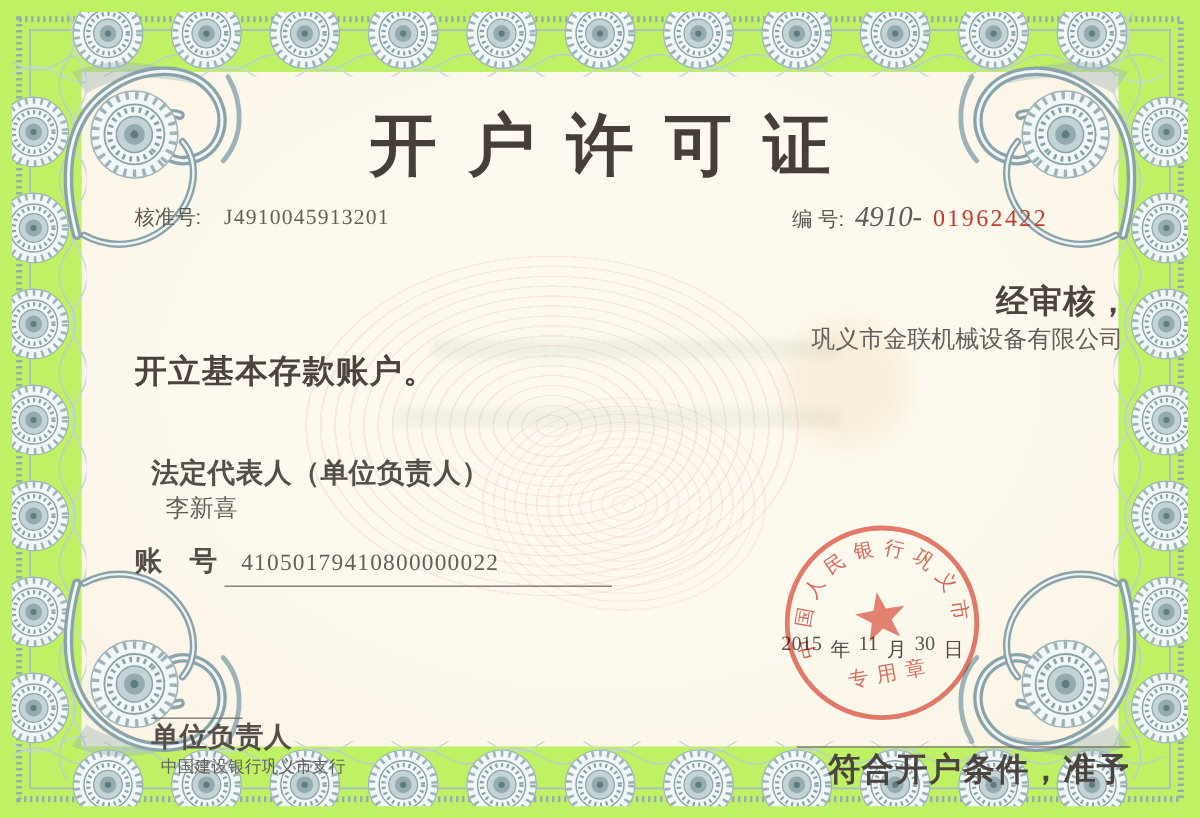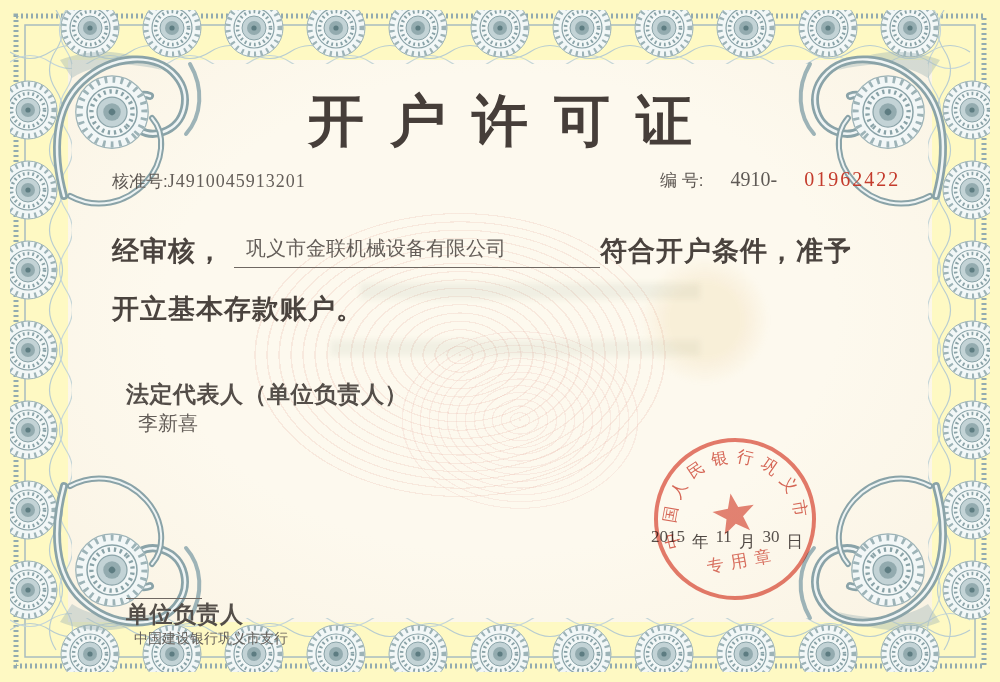--- a/index.html
+++ b/index.html
@@ -1,17 +1,17 @@
 <!DOCTYPE html>
 <html><head>
 <meta charset="utf-8">
 <style>
   html,body{margin:0;padding:0;}
   body{background:#ffffff;font-family:"Liberation Sans","DejaVu Sans",sans-serif;}
-  .page{position:relative;width:1000px;height:682px;background:#fef9c3;overflow:hidden;}
+  .page{position:relative;width:1000px;height:682px;background:#bef264;overflow:hidden;}
 
   
   .paper{position:absolute;left:68px;top:60px;right:68px;bottom:60px;
          background:radial-gradient(ellipse at 50% 45%, #fdf9ee 55%, #faf3e3 100%);
          z-index:1;}
 
   
   .wm-rosette{position:absolute;left:250px;top:210px;width:420px;height:290px;border-radius:50%;
     background:repeating-radial-gradient(ellipse at 50% 50%, rgba(223,148,138,.16) 0 1.6px, rgba(255,255,255,0) 1.6px 12px);
     filter:blur(.6px);z-index:1;}
@@ -32,28 +32,28 @@
 
   .title{left:0;right:0;top:84px;text-align:center;
     font-family:"Liberation Serif","DejaVu Serif",serif;font-weight:700;
     font-size:56px;letter-spacing:26px;text-indent:26px;color:#463e39;}
 
   .lbl{color:#544e49;font-weight:600;}
   .lbl-light{color:#5c5651;font-weight:400;}
   .fillval{font-family:"Liberation Serif","DejaVu Serif",serif;color:#645e59;font-weight:400;}
   .ul{border-bottom:1.5px solid #6f6862;}
 
-  .approval-row{left:112px;top:170px;display:flex;align-items:baseline;gap:0;font-size:17px;}
+  .approval-row{left:112px;top:170px;display:flex;align-items:baseline;gap:19px;font-size:17px;}
   .approval-row .fillval{font-size:18px;letter-spacing:1px;}
 
-  .serial-row{left:660px;top:168px;display:flex;align-items:baseline;gap:27px;font-size:17px;}
-  .serial-row .prefix{font-family:"Liberation Serif","DejaVu Serif",serif;font-size:20px;color:#5f5a55;}
+  .serial-row{left:660px;top:168px;display:flex;align-items:baseline;gap:9px;font-size:17px;}
+  .serial-row .prefix{font-family:"Liberation Serif","DejaVu Serif",serif;font-size:24px;color:#5f5a55;font-style:italic;}
   .serial-row .rednum{font-family:"Liberation Serif","DejaVu Serif",serif;font-size:20px;letter-spacing:2px;color:#c43b2c;}
 
-  .line1{left:112px;top:233px;right:58px;display:flex;align-items:center;}
+  .line1{left:112px;top:233px;right:58px;display:flex;align-items:flex-end;flex-direction:column;}
   .big{font-size:27px;font-weight:600;color:#4a433e;letter-spacing:1px;}
   .company-box{flex:0 0 348px;margin-left:10px;padding:0 6px 5px 12px;font-size:20px;}
   .suffix{}
   .line2{left:112px;top:291px;}
 
   .row3{left:112px;top:379px;display:flex;align-items:baseline;flex-direction:column;}
   .row3 .lbl{font-size:23px;letter-spacing:.5px;}
   .rep-box{flex:0 0 183px;margin-left:4px;padding:0 4px 5px 12px;font-size:20px;}
   .bank-lbl{margin-left:14px;}
   .bank-box{flex:0 0 246px;margin-left:8px;padding:0 4px 5px 8px;font-size:14px;}
@@ -184,20 +184,24 @@
     </div>
     <div class="abs line2 big">开立基本存款账户。</div>
 
     <div class="abs row3">
       <span class="lbl">法定代表人（单位负责人）</span>
       <span class="rep-box ul fillval">李新喜</span>
       <span class="lbl bank-lbl">单位负责人</span>
       <span class="bank-box ul fillval">中国建设银行巩义市支行</span>
     </div>
 
+    <div class="abs row4">
+      <span class="lbl">账　号</span>
+      <span class="acct-box ul fillval">41050179410800000022</span>
+    </div>
 
 
     <div class="abs date-row">
       <span class="num">2015</span>
       <span class="unit">年</span>
       <span class="num">11</span>
       <span class="unit">月</span>
       <span class="num">30</span>
       <span class="unit">日</span>
     </div>

